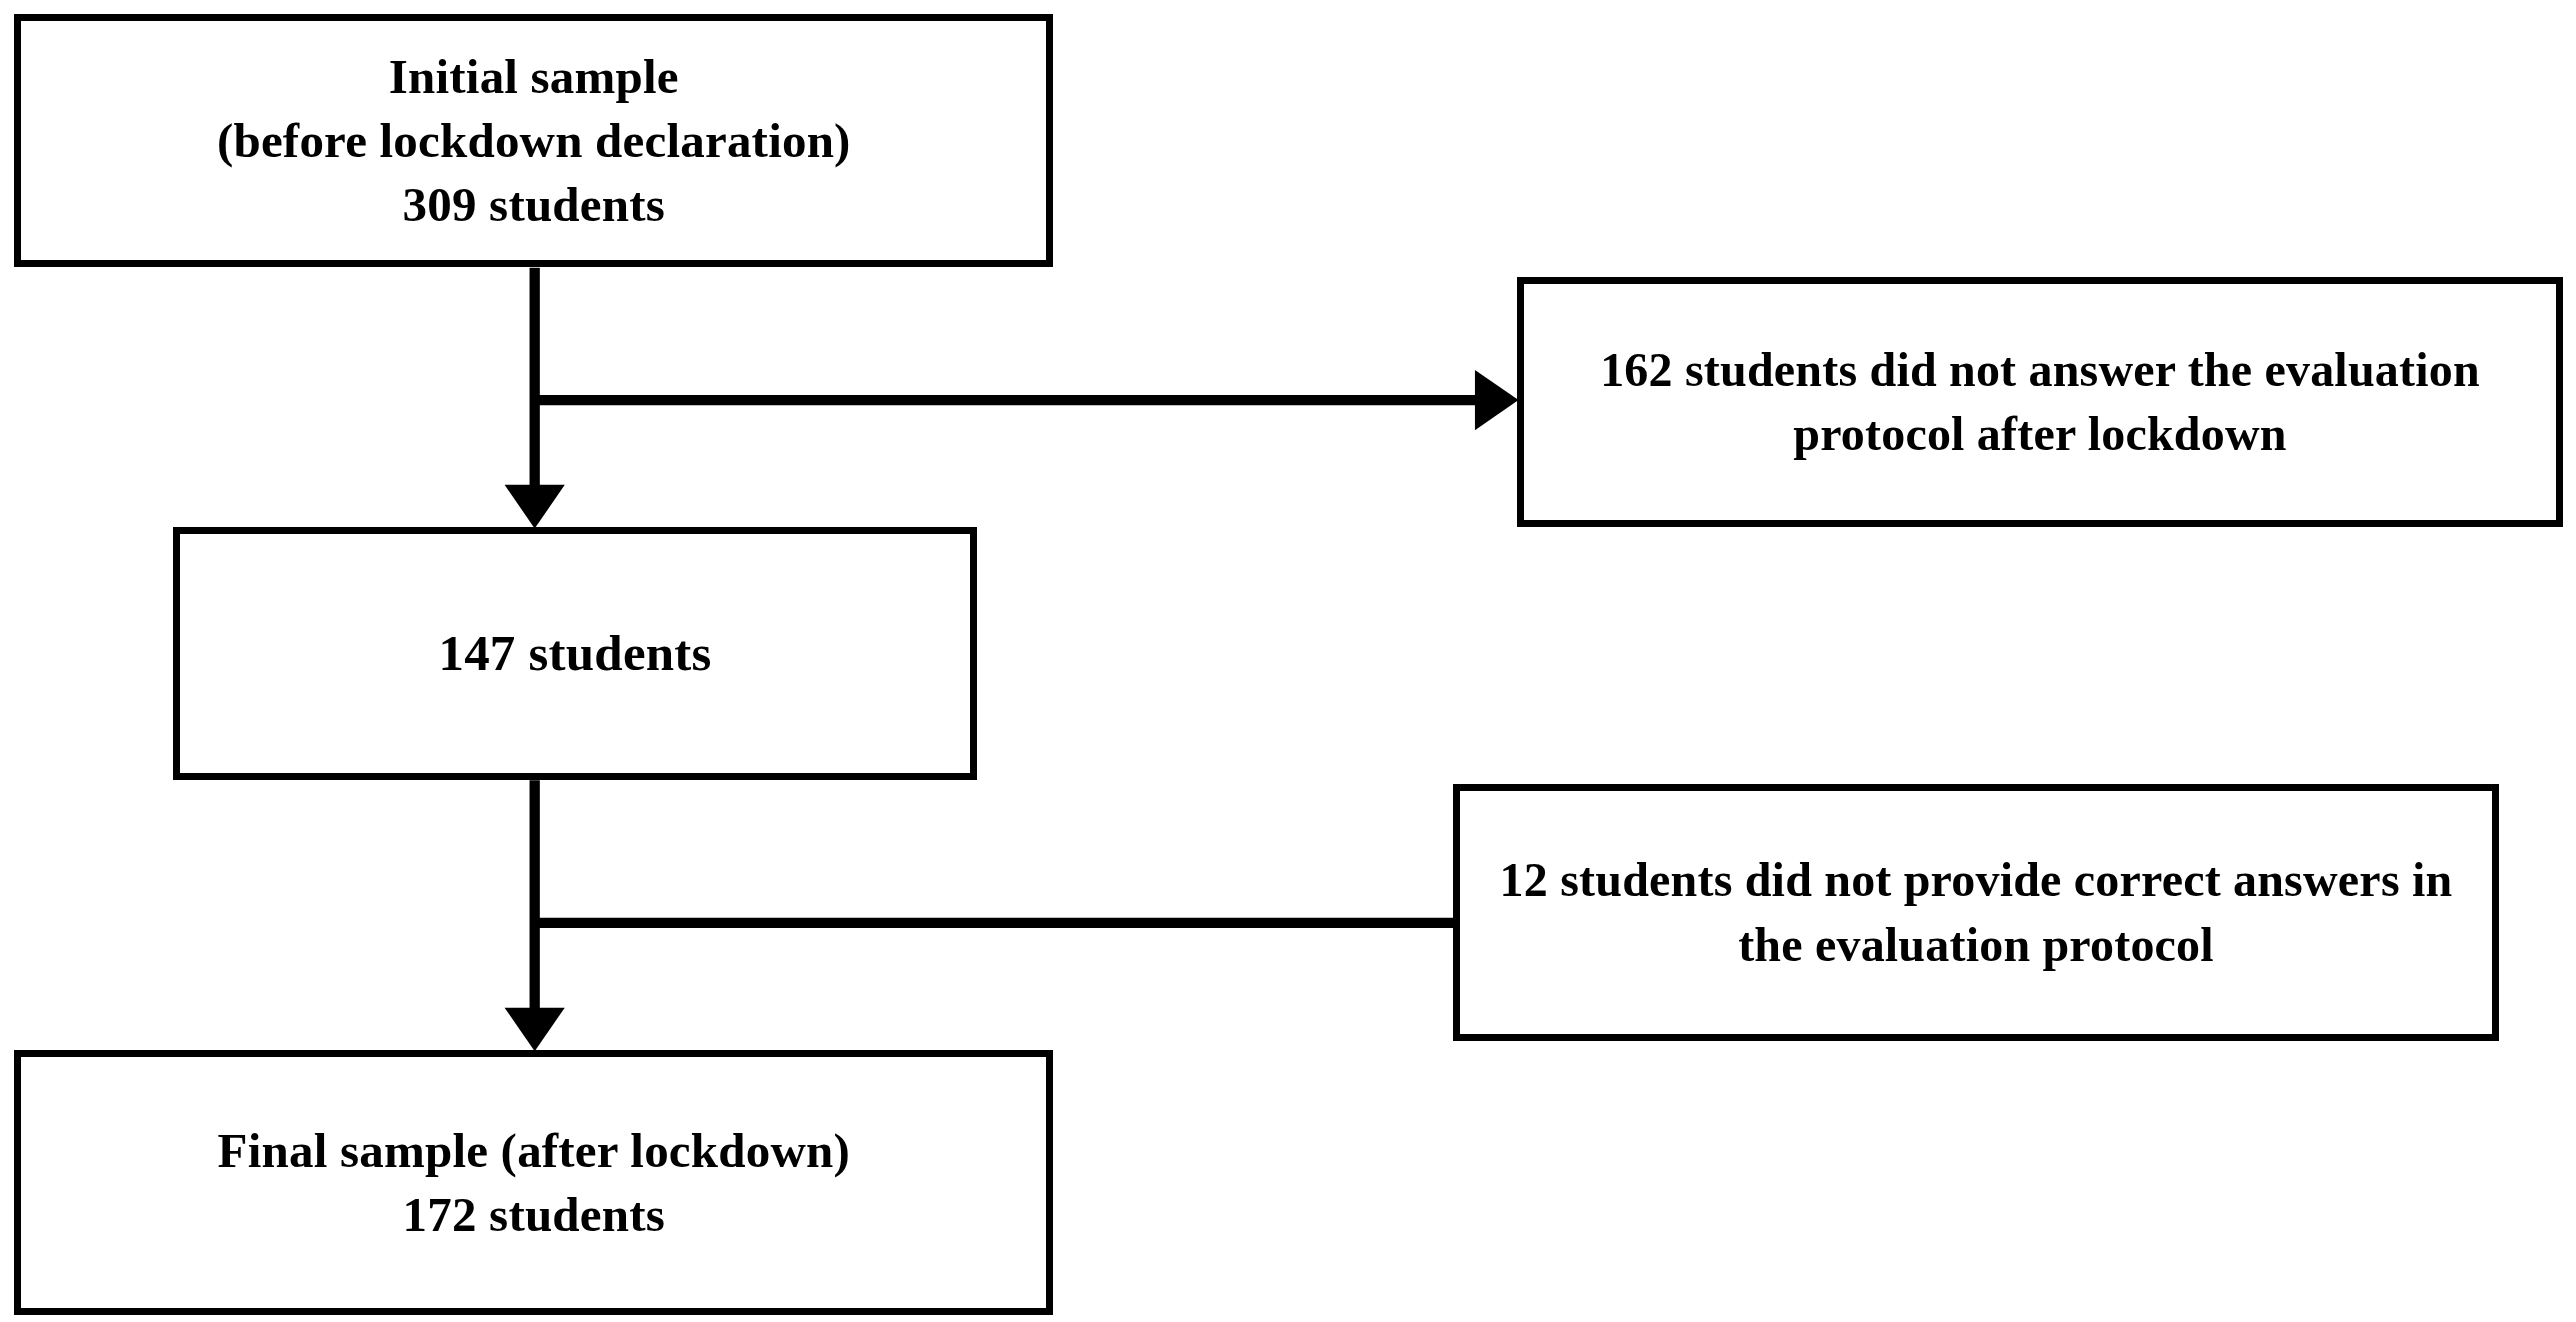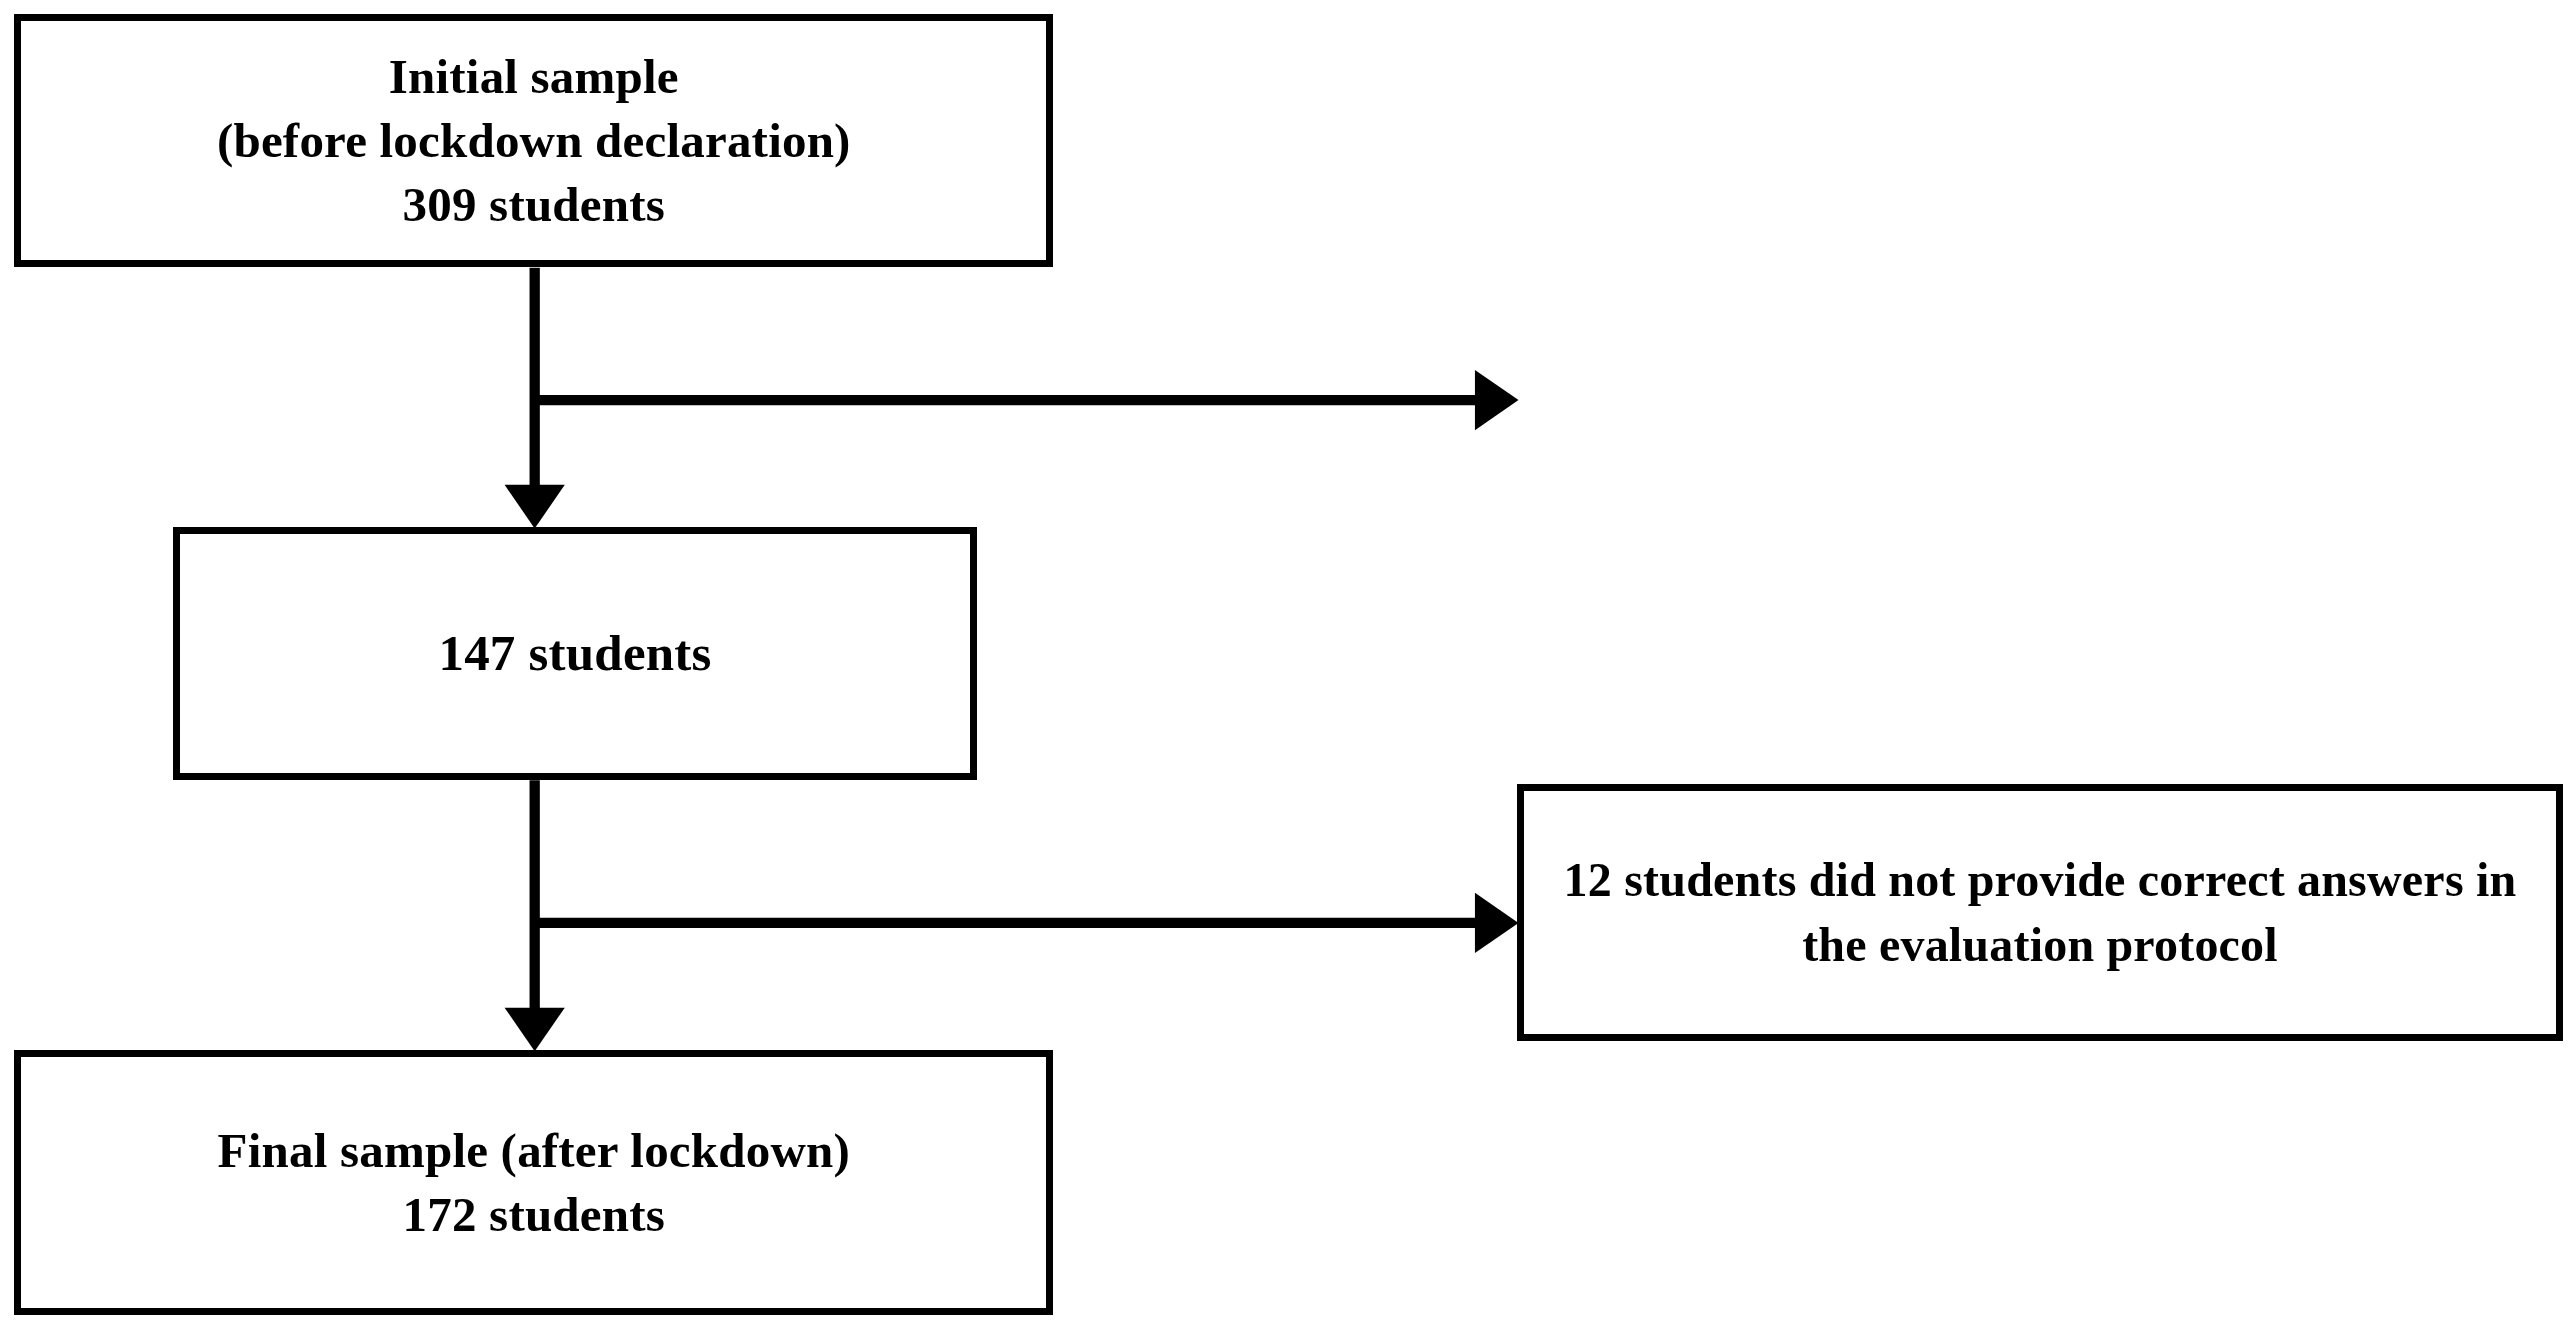--- a/index.html
+++ b/index.html
@@ -41,21 +41,21 @@
     color: #000000;
     letter-spacing: 0.2px;
     padding: 0 19px;
     white-space: pre-line;
   }
   
   #node-initial-sample { left: 14.3px;   top: 14.3px;   width: 1039px; height: 253px; }
   #node-mid-sample     { left: 173px;  top: 527px;  width: 804px;  height: 253px; }
   #node-final-sample   { left: 14.3px;   top: 1050px; width: 1039px; height: 265px; }
   #node-excluded-1     { left: 1517px; top: 277px;  width: 1046px; height: 250px; }
-  #node-excluded-2     { left: 1517px; top: 784px;  width: 1046px; height: 257px; justify-content: flex-end; }
+  #node-excluded-2     { left: 1453px; top: 784px;  width: 1046px; height: 257px; justify-content: flex-end; }
 
   #node-mid-sample .node-text { font-size: 51px; }
   #node-excluded-1 .node-text,
   #node-excluded-2 .node-text { font-size: 48px; line-height: 1.34; padding: 0 32px; }
 </style>
 </head>
 <body>
 
 <div id="flow-root">
 
@@ -81,20 +81,23 @@
       <polygon points="1917,1165 1862,1127 1862,1203" fill="#000000"></polygon>
     </g>
   </svg>
 
   <div class="node" id="node-initial-sample">
     <span class="node-text">Initial sample
 (before lockdown declaration)
 309 students</span>
   </div>
 
+  <div class="node" id="node-excluded-1">
+    <span class="node-text">162 students did not answer the evaluation protocol after lockdown</span>
+  </div>
 
   <div class="node" id="node-mid-sample">
     <span class="node-text">147 students</span>
   </div>
 
   <div class="node" id="node-excluded-2">
     <span class="node-text">12 students did not provide correct answers in the evaluation protocol</span>
   </div>
 
   <div class="node" id="node-final-sample">

